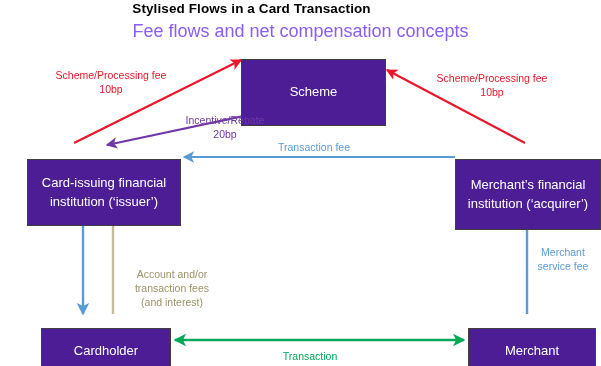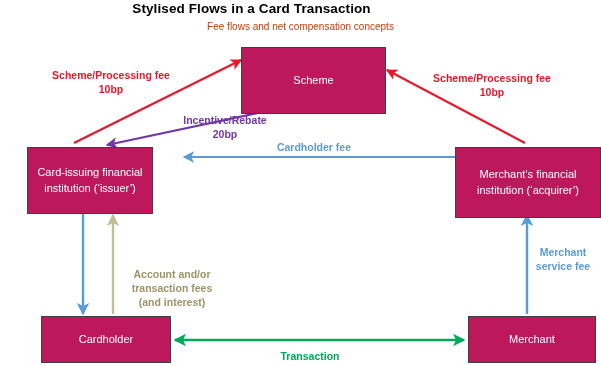--- a/index.html
+++ b/index.html
@@ -27,59 +27,60 @@
     font-weight: bold;
     color: #000000;
     letter-spacing: 0.1px;
   }
   .subtitle {
     position: absolute;
     left: 0;
     top: 21px;
     width: 601px;
     text-align: center;
-    font-size: 10px;
+    font-size: 18px;
     font-weight: normal;
-    color: #c2410c;
+    color: #8b5cf6;
   }
   .node {
     position: absolute;
     box-sizing: border-box;
-    background: #be185d;
+    background: #4c1d95;
     border: 1.6px solid #3f3f3f;
     color: #ffffff;
     display: flex;
     align-items: center;
     justify-content: center;
     text-align: center;
-    font-size: 11px;
+    font-size: 13px;
     line-height: 1.45;
     padding: 2px 6px;
     z-index: 3;
+    margin-top: 12px;
   }
   .node-inner { display: block; }
   #node-scheme   { left: 241px; top: 47px;  width: 145px; height: 67px; }
-  #node-issuer   { left: 27px;  top: 147px; width: 126px; height: 67px; }
+  #node-issuer   { left: 27px;  top: 147px; width: 154px; height: 67px; }
   #node-acquirer { left: 455px; top: 147px; width: 146px; height: 71px; }
   #node-cardholder { left: 41px;  top: 316px; width: 130px; height: 47px; }
   #node-merchant   { left: 468px; top: 316px; width: 128px; height: 47px; }
 
   svg.edges {
     position: absolute;
     left: 0;
     top: 0;
     width: 601px;
     height: 366px;
     z-index: 1;
   }
   .elabel {
     position: absolute;
     font-size: 10.5px;
     line-height: 1.35;
-    font-weight: bold;
+    font-weight: normal;
     white-space: pre-line;
     z-index: 4;
   }
   .lbl-center { text-align: center; }
   #lbl-scheme-fee-left  { left: 36px;  top: 68px;  width: 150px; }
   #lbl-scheme-fee-right { left: 412px; top: 71px;  width: 160px; }
   #lbl-incentive        { left: 160px; top: 113px; width: 130px; }
   #lbl-interchange      { left: 249px; top: 140px; width: 130px; }
   #lbl-reward           { left: 4px;   top: 256px; width: 80px;  }
   #lbl-account          { left: 120px; top: 240px; width: 104px; margin-top: 27px; }
@@ -155,21 +156,21 @@
 
   <div class="elabel lbl-center" id="lbl-scheme-fee-left" style="color:#e8172a">Scheme/Processing fee
 10bp</div>
 
   <div class="elabel lbl-center" id="lbl-scheme-fee-right" style="color:#e8172a">Scheme/Processing fee
 10bp</div>
 
   <div class="elabel lbl-center" id="lbl-incentive" style="color:#7137a8">Incentive/Rebate
 20bp</div>
 
-  <div class="elabel lbl-center" id="lbl-interchange" style="color:#5b9bd5">Cardholder fee</div>
+  <div class="elabel lbl-center" id="lbl-interchange" style="color:#5b9bd5">Transaction fee</div>
 
 
   <div class="elabel lbl-center" id="lbl-account" style="color:#9c9468">Account and/or
 transaction fees
 (and interest)</div>
 
   <div class="elabel lbl-center" id="lbl-merchant-fee" style="color:#5b9bd5">Merchant
 service fee</div>
 
   <div class="elabel lbl-center" id="lbl-transaction" style="color:#00a859">Transaction</div>

